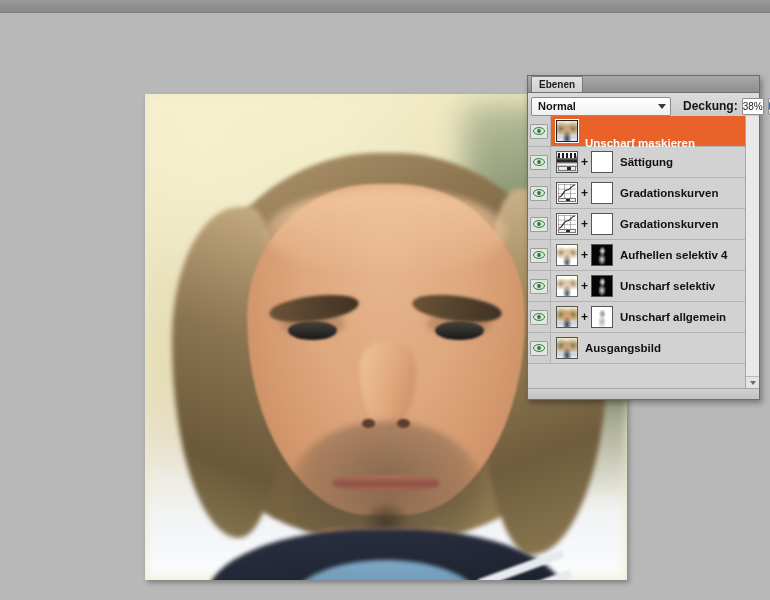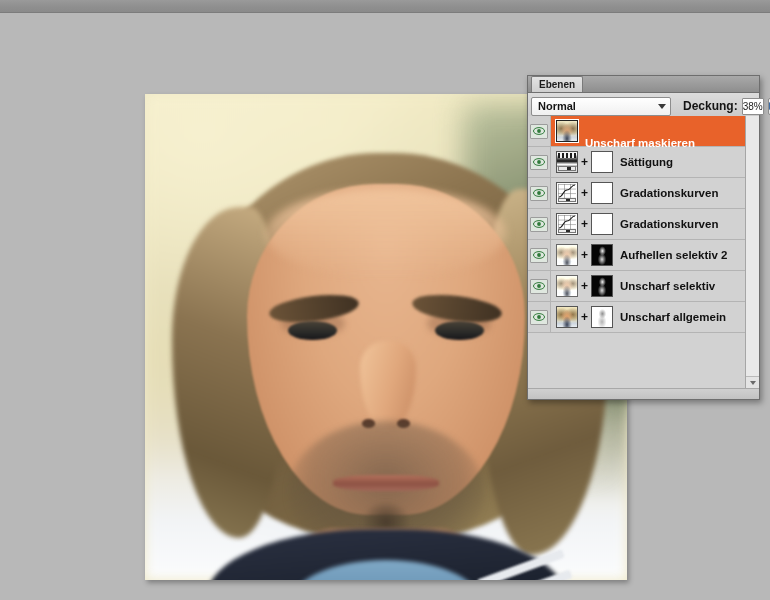--- a/index.html
+++ b/index.html
@@ -436,21 +436,21 @@
                 <ellipse cx="6" cy="4" rx="5.5" ry="3.4" fill="none" stroke="#2f7a3a" stroke-width="1"></ellipse>
                 <circle cx="6" cy="4" r="1.9" fill="#2f7a3a"></circle>
               </svg>
           </span>
         </div>
         <div class="thumbs">
           <div class="thumb portrait light"></div>
           <span class="plus">+</span>
           <div class="mask black"></div>
         </div>
-        <div class="layer-name">Aufhellen selektiv 2</div>
+        <div class="layer-name">Aufhellen selektiv 4</div>
       </div>
 
       <div class="layer-row">
         <div class="eye-cell">
           <span class="eye-icon">
             <svg width="12" height="8" viewBox="0 0 12 8">
                 <ellipse cx="6" cy="4" rx="5.5" ry="3.4" fill="none" stroke="#2f7a3a" stroke-width="1"></ellipse>
                 <circle cx="6" cy="4" r="1.9" fill="#2f7a3a"></circle>
               </svg>
           </span>
@@ -473,20 +473,34 @@
           </span>
         </div>
         <div class="thumbs">
           <div class="thumb portrait warm"></div>
           <span class="plus">+</span>
           <div class="mask faint"></div>
         </div>
         <div class="layer-name">Unscharf allgemein</div>
       </div>
 
+      <div class="layer-row">
+        <div class="eye-cell">
+          <span class="eye-icon">
+            <svg width="12" height="8" viewBox="0 0 12 8">
+                <ellipse cx="6" cy="4" rx="5.5" ry="3.4" fill="none" stroke="#2f7a3a" stroke-width="1"></ellipse>
+                <circle cx="6" cy="4" r="1.9" fill="#2f7a3a"></circle>
+              </svg>
+          </span>
+        </div>
+        <div class="thumbs">
+          <div class="thumb portrait"></div>
+        </div>
+        <div class="layer-name">Ausgangsbild</div>
+      </div>
 
     </div>
 
     <div class="layers-scroll">
       <div class="scroll-arrow">
         <span class="caret-down"></span>
       </div>
     </div>
   </div>
 

